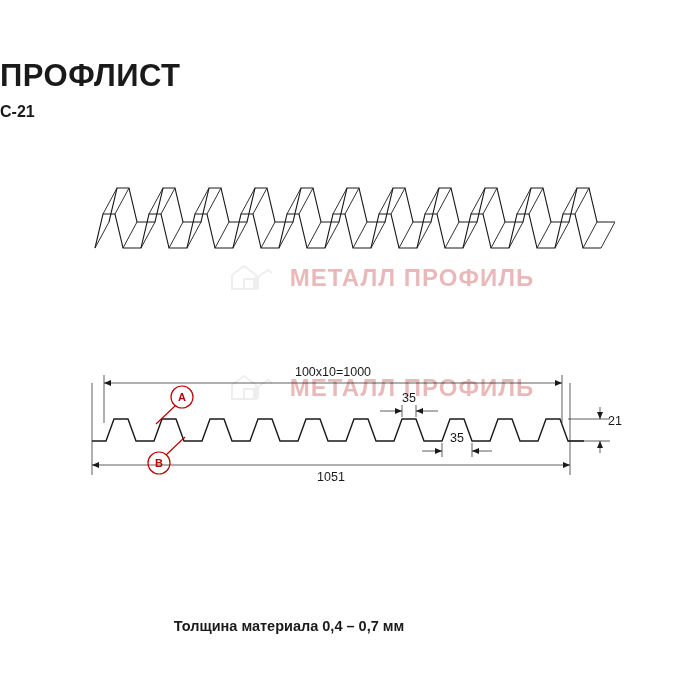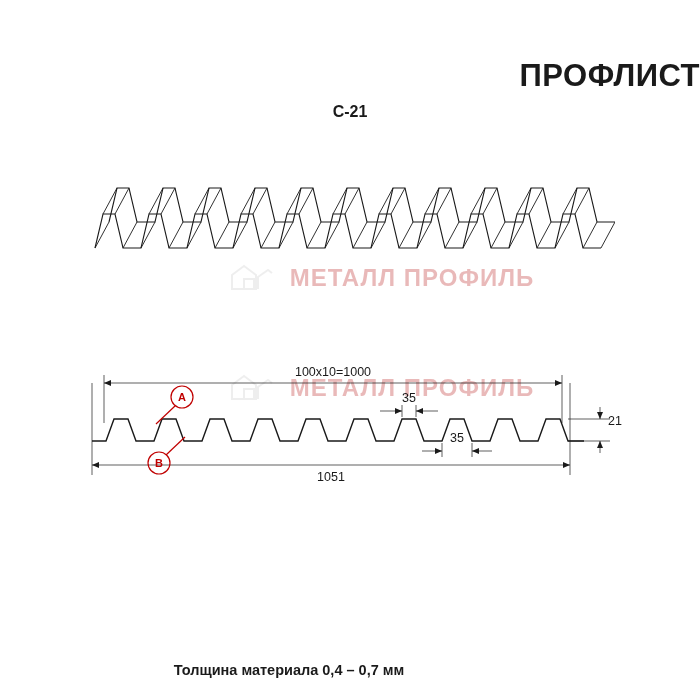--- a/index.html
+++ b/index.html
@@ -18,32 +18,32 @@
   .page {
     position: relative;
     width: 700px;
     height: 700px;
   }
   .title {
     position: absolute;
     top: 58px;
     left: 0;
     width: 700px;
-    text-align: right;
+    text-align: left;
     font-size: 31px;
     font-weight: bold;
     letter-spacing: 0.5px;
     color: #1a1a1a;
   }
   .subtitle {
     position: absolute;
     top: 103px;
     left: 0;
     width: 700px;
-    text-align: center;
+    text-align: left;
     font-size: 16px;
     font-weight: bold;
     color: #1a1a1a;
   }
   .iso-wrap {
     position: absolute;
     top: 150px;
     left: 85px;
     width: 530px;
     height: 120px;
@@ -85,21 +85,20 @@
   }
   .footer {
     position: absolute;
     top: 618px;
     left: 0;
     width: 578px;
     text-align: center;
     font-size: 14.5px;
     font-weight: bold;
     color: #1a1a1a;
-    margin-top: 44px;
   }
   svg { display: block; }
   .ln { stroke: #1a1a1a; fill: none; }
   .dim { stroke: #1a1a1a; stroke-width: 0.7; fill: none; }
   .callout { stroke: #c00000; fill: none; stroke-width: 1.2; }
   .callout-txt {
     fill: #c00000;
     font-family: "Liberation Sans", sans-serif;
     font-size: 11px;
     font-weight: bold;

